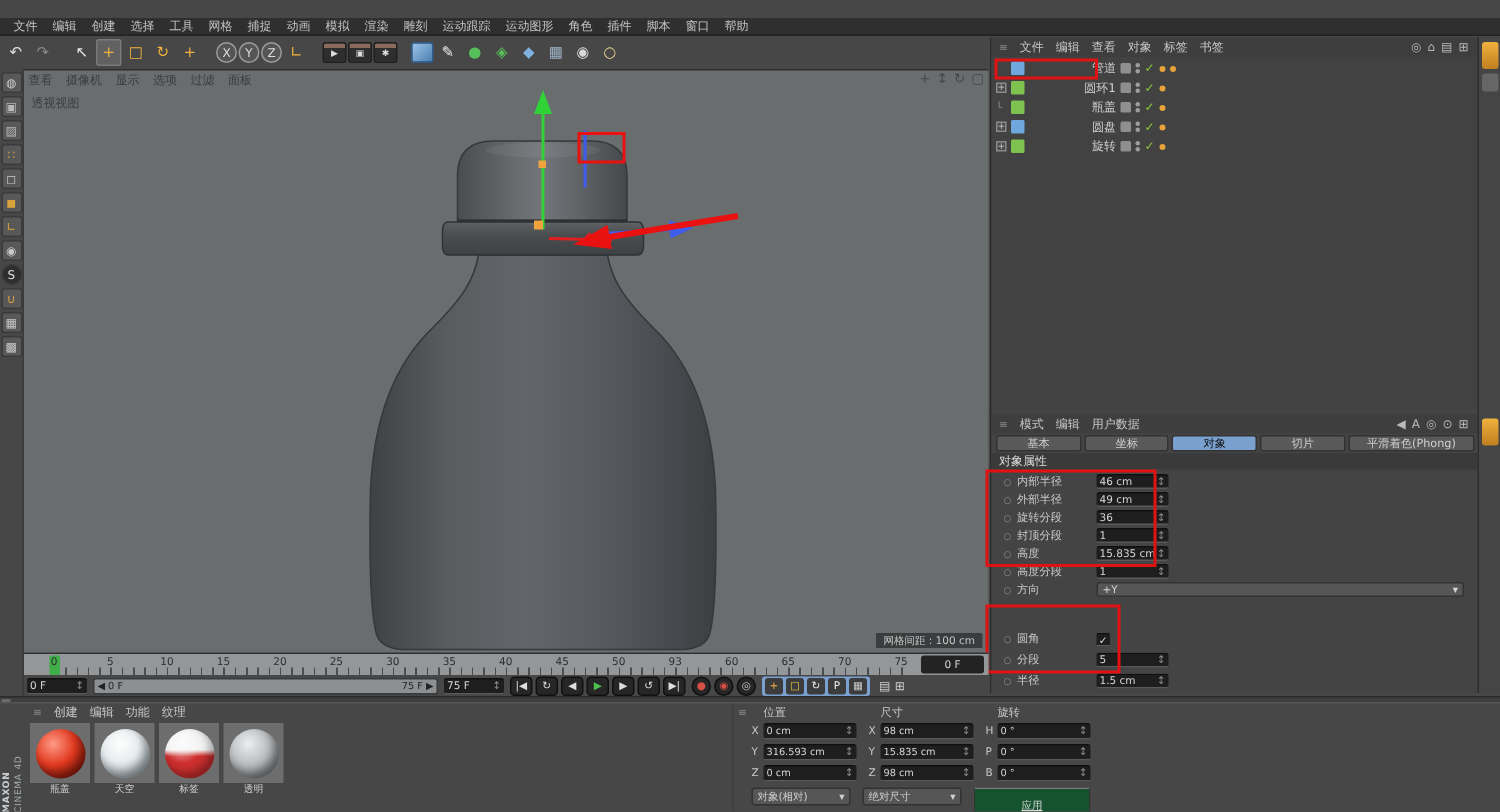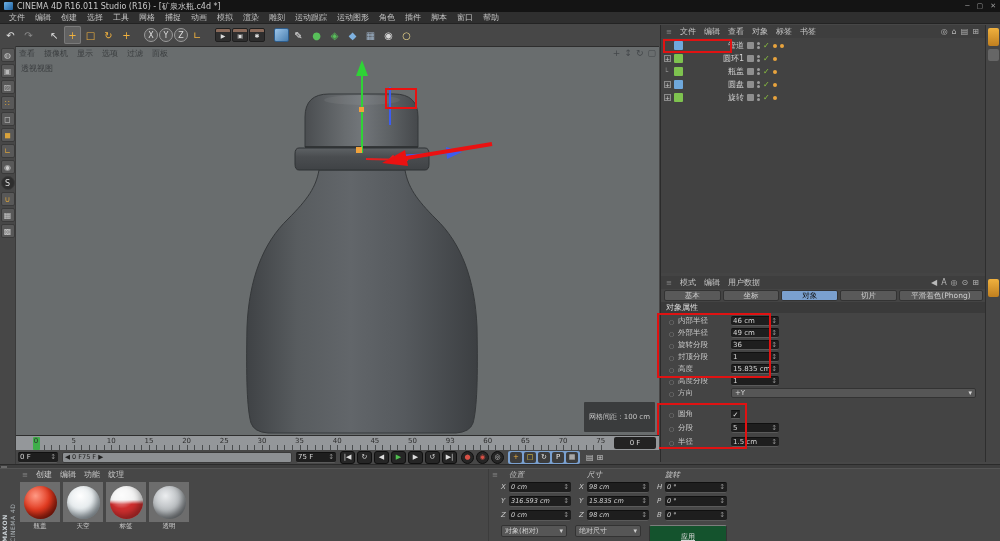--- a/index.html
+++ b/index.html
@@ -28,21 +28,21 @@
 
 .leftbar{left:0;top:46px;width:16px;height:418px;background:#474747;border-right:1px solid #3a3a3a;display:flex;flex-direction:column;align-items:center;padding-top:2px;gap:2px;}
 .lbi{width:14px;height:14px;background:#585858;border:1px solid #3a3a3a;border-radius:2px;display:flex;align-items:center;justify-content:center;font-size:8px;}
 .lbi.scircle{border-radius:50%;background:#2e2e2e;color:#eee;}
 
 
 .viewport{left:16px;top:46px;width:643px;height:389px;background:#696d6e;border-top:1px solid #2e2e2e;overflow:hidden;}
 .vpmenu{position:absolute;left:3px;top:0;display:flex;gap:9px;color:#3a3d3f;font-size:8px;line-height:13px;}
 .vpnav{position:absolute;right:3px;top:0;display:flex;gap:4px;color:#43474a;font-size:9px;line-height:13px;}
 .viewlabel{position:absolute;left:5px;top:16px;color:#3b3e40;font-size:8px;}
-.gridlabel{position:absolute;right:4px;bottom:3px;background:#3a3c3d;color:#c6c6c6;font-size:7px;padding:10px 5px;border-radius:1px;}
+.gridlabel{position:absolute;right:4px;bottom:3px;background:#3a3c3d;color:#c6c6c6;font-size:7px;padding:0 5px;border-radius:1px;}
 
 
 .rightpanel{left:660px;top:25px;width:340px;height:437px;background:#444;border-left:1px solid #2b2b2b;}
 .pmenu{height:13px;background:#3e3e3e;display:flex;align-items:center;gap:8px;padding:0 5px;color:#c6c6c6;font-size:8px;}
 .pmenu .grip{color:#8a8a8a;font-size:7px;}
 .pmenu .ricons{margin-left:auto;display:flex;gap:4px;color:#b9b9b9;font-size:8px;margin-right:2px;}
 .om{position:absolute;left:0;top:0;width:325px;height:248px;}
 .omtree{position:absolute;left:0;top:13px;width:325px;height:235px;background:#424242;padding-top:1px;}
 .om-row{height:13px;display:flex;align-items:center;gap:3px;padding-left:3px;color:#d0d0d0;font-size:8px;position:relative;}
 .exp{width:7px;height:7px;border:1px solid #8a8a8a;background:#4a4a4a;color:#ccc;font-size:6px;line-height:5px;text-align:center;}
@@ -60,42 +60,42 @@
 .amtitle{height:12px;display:flex;align-items:center;gap:4px;padding-left:5px;color:#d5d5d5;}
 .amtitle .ticon{width:9px;height:9px;background:#6fa8dc;border-radius:2px;}
 .amtabs{height:13px;display:flex;gap:2px;padding:0 3px;align-items:center;}
 .tab{flex:1;height:11px;background:#595959;border:1px solid #333;border-radius:2px;display:flex;align-items:center;justify-content:center;color:#cfcfcf;font-size:7.5px;}
 .tab.active{background:#7aa0cf;color:#101010;}
 .tab.wide{flex:1.5;}
 .amsection{height:11px;background:#3a3a3a;color:#dedede;line-height:11px;padding-left:5px;font-size:8px;}
 .amrows{position:relative;padding:2px 0 0 8px;}
 .am-row{height:12px;display:flex;align-items:center;gap:3px;color:#c9c9c9;font-size:7.5px;}
 .am-row.g2{height:14px;}
-.am-row.gap{margin-top:8px;}
+.am-row.gap{margin-top:20px;}
 .pdot{width:6px;color:#909090;font-size:6px;}
 .alabel{width:50px;}
 .field{width:48px;height:10px;background:#1e1e1e;border-top:1px solid #101010;border-bottom:1px solid #5a5a5a;border-radius:2px;color:#d6d6d6;font-size:7px;display:flex;align-items:center;justify-content:space-between;padding:0 2px;}
 .spinarr{color:#8f8f8f;font-size:7px;}
 .dd{flex:1;margin-right:10px;height:10px;background:#565656;border:1px solid #333;border-radius:2px;color:#d6d6d6;font-size:7px;display:flex;align-items:center;justify-content:space-between;padding:0 3px;}
 .chk{width:9px;height:9px;background:#1e1e1e;border-top:1px solid #101010;border-bottom:1px solid #5a5a5a;border-radius:1px;color:#e0e0e0;font-size:7px;text-align:center;line-height:9px;}
 .redbox{position:absolute;border:2px solid #e01212;pointer-events:none;}
 .edgestrip{left:985px;top:25px;width:15px;height:437px;background:#454545;border-left:1px solid #2e2e2e;}
 .etab{position:absolute;left:2px;width:11px;border-radius:2px;}
 
 
 .timeline{left:16px;top:435px;width:643px;height:15px;background:#94979a;border-top:1px solid #2e2e2e;}
 .ticks{position:absolute;left:20px;width:570px;top:9px;height:5px;background:repeating-linear-gradient(90deg,#4a4d4f 0 1px,rgba(0,0,0,0) 1px 7.53px);}
 .tnum{position:absolute;top:1px;font-size:7px;color:#2d2d2d;transform:translateX(-50%);}
 .playhead{position:absolute;left:17px;top:1px;width:7px;height:13px;background:#3fae49;border-radius:1px;}
 .framebox{position:absolute;left:598px;top:1px;width:42px;height:12px;background:#232323;border-radius:2px;color:#d6d6d6;font-size:7px;display:flex;align-items:center;justify-content:center;}
 
 
 .transport{left:16px;top:450px;width:643px;height:14px;background:#474747;display:flex;align-items:center;gap:4px;padding:0 2px;}
 .spin{width:40px;height:11px;background:#1e1e1e;border-top:1px solid #101010;border-bottom:1px solid #5a5a5a;border-radius:2px;color:#d6d6d6;font-size:7px;display:flex;align-items:center;justify-content:space-between;padding:0 2px;}
-.slider{width:230px;height:11px;background:#8d9093;border:1px solid #3a3a3a;border-radius:2px;display:flex;align-items:center;justify-content:flex-start;padding:0 2px;color:#222;font-size:6.5px;}
+.slider{width:230px;height:11px;background:#8d9093;border:1px solid #3a3a3a;border-radius:2px;display:flex;align-items:center;justify-content:space-between;padding:0 2px;color:#222;font-size:6.5px;}
 .tpb{width:15px;height:13px;background:#262626;border:1px solid #101010;border-radius:3px;color:#ddd;font-size:7px;display:flex;align-items:center;justify-content:center;}
 .tpb.rnd{border-radius:50%;width:13px;}
 .keys{background:#7aa0cf;border-radius:2px;display:flex;gap:2px;padding:1px 2px;align-items:center;}
 .kb{width:12px;height:11px;background:#3c3c3c;border-radius:2px;display:flex;align-items:center;justify-content:center;font-size:7px;}
 .xtra{display:flex;gap:3px;color:#cfcfcf;font-size:8px;margin-left:2px;}
 
 
 .botdivider{left:0;top:464px;width:1000px;height:4px;background:#3e3e3e;border-top:1px solid #2b2b2b;}
 .botsq{position:absolute;left:1px;top:1px;width:6px;height:2px;background:#6a6a6a;}
 .bottomstrip{left:0;top:468px;width:1000px;height:73px;background:#474747;border-top:1px solid #555;}
@@ -108,44 +108,35 @@
 .mat{width:40px;}
 .ballwrap{width:40px;height:40px;background:#6d6d6d;display:flex;align-items:center;justify-content:center;}
 .ball{width:33px;height:33px;border-radius:50%;box-shadow:inset -3px -4px 6px rgba(0,0,0,.35);}
 .ball.red{background:radial-gradient(circle at 35% 30%,#ff9a85,#e13a20 45%,#7e1206 88%);}
 .ball.sky{background:radial-gradient(circle at 40% 30%,#ffffff,#e7ecee 40%,#97a3ab 85%);}
 .ball.lbl{background:radial-gradient(circle at 35% 28%,rgba(255,255,255,.8),rgba(255,255,255,0) 42%),linear-gradient(180deg,#f2f2f2 0 42%,#cf2f2f 55%);}
 .ball.gls{background:radial-gradient(circle at 38% 30%,#eceef0,#b9bdc0 45%,#6f7478 88%);}
 .matname{text-align:center;font-size:6.5px;color:#cdcdcd;height:9px;line-height:9px;}
 .coords{position:absolute;left:488px;top:0;width:290px;height:73px;border-left:1px solid #3c3c3c;font-size:7px;}
 .cgrip{position:absolute;left:3px;top:2px;color:#8a8a8a;font-size:7px;}
-.cgroups{position:absolute;left:12px;top:1px;display:flex;font-style:italic;}
+.cgroups{position:absolute;left:12px;top:1px;display:flex;}
 .cgroup{width:78px;}
 .chead{margin-left:8px;height:10px;line-height:10px;color:#c9c9c9;font-size:7.5px;}
 .crow{display:flex;align-items:center;gap:2px;height:14px;}
 .caxis{width:6px;color:#c9c9c9;}
 .cfield{width:62px;height:11px;background:#1e1e1e;border-top:1px solid #101010;border-bottom:1px solid #5a5a5a;border-radius:2px;color:#d6d6d6;display:flex;align-items:center;justify-content:space-between;padding:0 2px;font-size:6.5px;}
 .cbottom{position:absolute;left:12px;top:56px;display:flex;gap:8px;}
 .cdd{width:66px;height:12px;background:#565656;border:1px solid #333;border-radius:2px;color:#d0d0d0;display:flex;align-items:center;justify-content:space-between;padding:0 3px;}
 .capply{width:78px;height:24px;background:#14532d;border:1px solid #333;border-top-color:#7d7d7d;border-radius:2px;color:#d8d8d8;display:flex;align-items:center;justify-content:center;text-decoration:underline;}
 </style>
 </head>
 <body>
 
 <div id="app">
 
-  <div class="abs titlebar">
-    <span class="appicon"></span>
-    <span>CINEMA 4D R16.011 Studio (R16) - [矿泉水瓶.c4d *]</span>
-    <span class="wctrl">
-        <span>─</span>
-        <span>▢</span>
-        <span>✕</span>
-      </span>
-  </div>
 
   <div class="abs menubar">
       <span class="mi">文件</span>
       <span class="mi">编辑</span>
       <span class="mi">创建</span>
       <span class="mi">选择</span>
       <span class="mi">工具</span>
       <span class="mi">网格</span>
       <span class="mi">捕捉</span>
       <span class="mi">动画</span>

